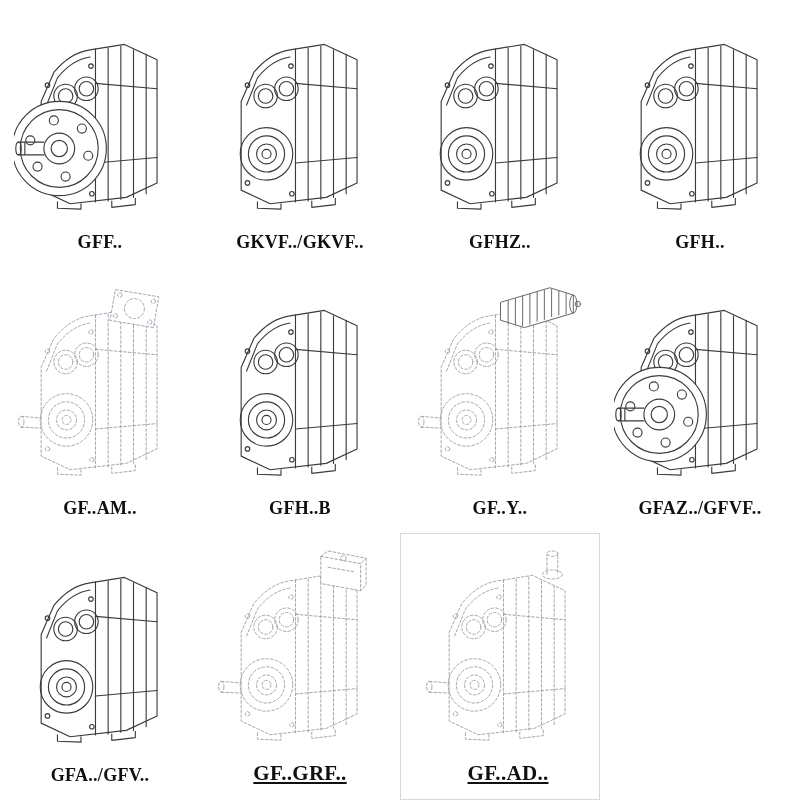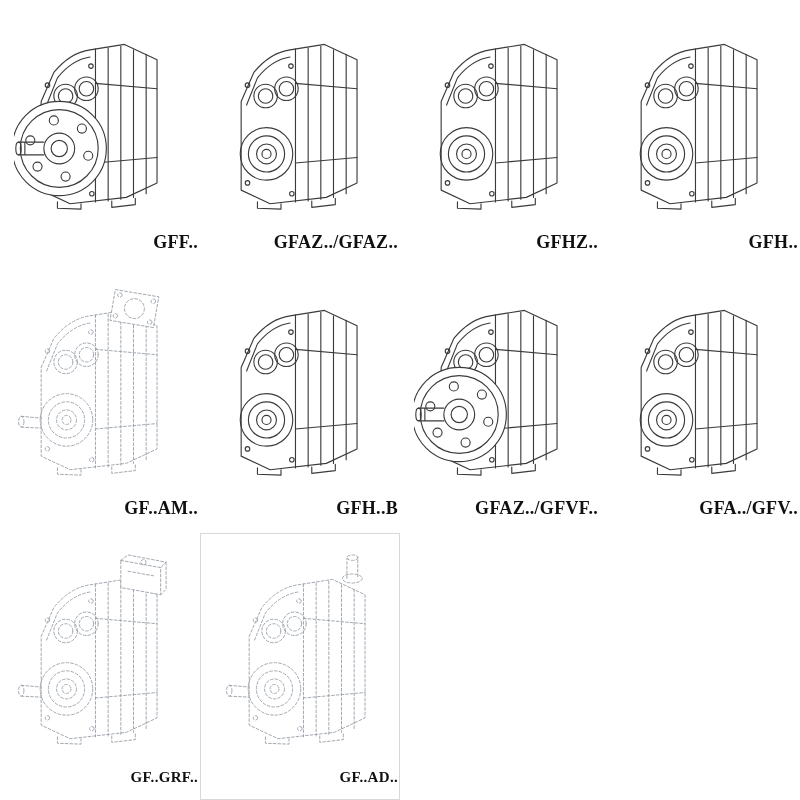--- a/index.html
+++ b/index.html
@@ -16,21 +16,21 @@
     height: 800px;
     display: grid;
     grid-template-columns: repeat(4, 1fr);
     grid-template-rows: repeat(3, 1fr);
     background: #ffffff;
   }
   .cell {
     margin: 0;
     display: flex;
     flex-direction: column;
-    align-items: flex-end;
+    align-items: center;
     justify-content: flex-end;
     padding: 2px 2px 6px 2px;
     box-sizing: border-box;
   }
   .cell.boxed {
     box-shadow: inset 0 0 0 1px #d8d8d8;
     padding-left: 18px;
   }
   .art {
     flex: 1 1 auto;
@@ -57,21 +57,22 @@
   .label {
     font-weight: 700;
     font-size: 18px;
     color: #101010;
     letter-spacing: 0.3px;
     padding: 4px 0 8px 0;
     text-align: center;
     white-space: nowrap;
   }
   .label.lg {
-    font-size: 15px;
+    font-size: 21px;
+    text-decoration: underline;
   }
   .defs-holder { position: absolute; width: 0; height: 0; overflow: hidden; }
 </style>
 </head>
 <body>
 
 <div class="defs-holder">
   <svg width="0" height="0" aria-hidden="true">
     <defs>
 
@@ -194,21 +195,21 @@
     </div>
     <figcaption class="label">GFF..</figcaption>
   </figure>
 
   <figure class="cell">
     <div class="art">
       <svg class="drawing" viewBox="0 0 190 218">
           <use href="#sym-hollow"></use>
         </svg>
     </div>
-    <figcaption class="label">GFAZ../GFAZ..</figcaption>
+    <figcaption class="label">GKVF../GKVF..</figcaption>
   </figure>
 
   <figure class="cell">
     <div class="art">
       <svg class="drawing" viewBox="0 0 190 218">
           <use href="#sym-hollow"></use>
         </svg>
     </div>
     <figcaption class="label">GFHZ..</figcaption>
   </figure>
@@ -234,20 +235,28 @@
 
   <figure class="cell">
     <div class="art">
       <svg class="drawing" viewBox="0 0 190 218">
           <use href="#sym-hollow"></use>
         </svg>
     </div>
     <figcaption class="label">GFH..B</figcaption>
   </figure>
 
+  <figure class="cell">
+    <div class="art">
+      <svg class="drawing dashed" viewBox="0 0 190 218">
+          <use href="#sym-y"></use>
+        </svg>
+    </div>
+    <figcaption class="label">GF..Y..</figcaption>
+  </figure>
 
   <figure class="cell">
     <div class="art">
       <svg class="drawing" viewBox="0 0 190 218">
           <use href="#sym-flange-shaft"></use>
         </svg>
     </div>
     <figcaption class="label">GFAZ../GFVF..</figcaption>
   </figure>
 

